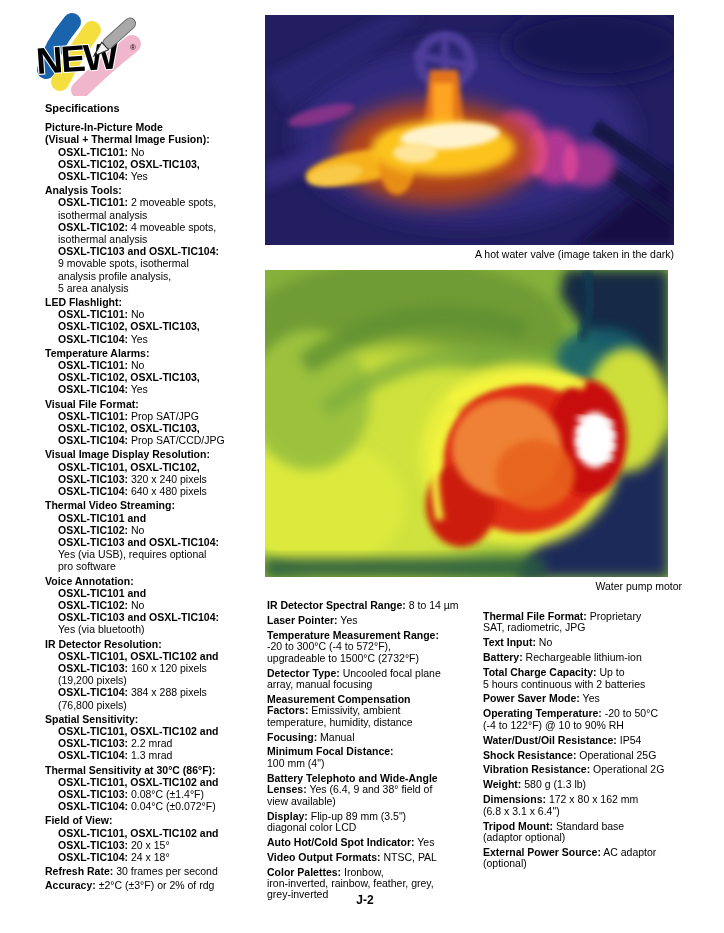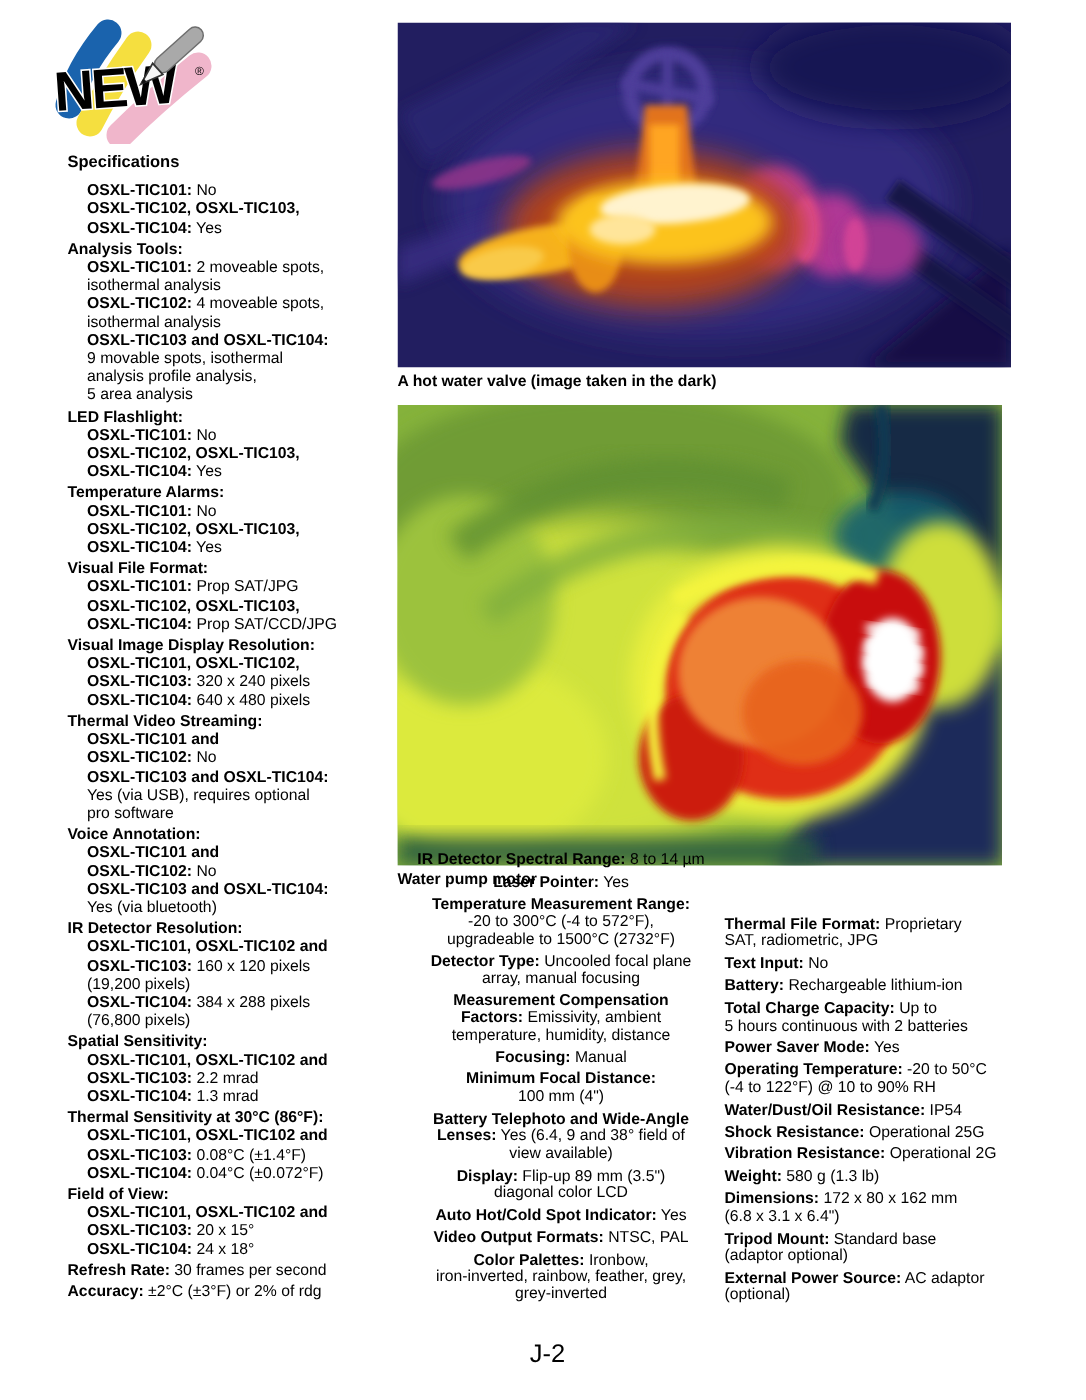--- a/index.html
+++ b/index.html
@@ -5,38 +5,38 @@
   html,body{margin:0;padding:0;background:#ffffff;}
   .page{
     position:relative;width:724px;height:933px;background:#fff;overflow:hidden;
     font-family:"Liberation Sans",sans-serif;color:#000;
   }
   
   #logo{position:absolute;left:30px;top:8px;width:120px;height:88px;}
   
   .col{position:absolute;font-size:10.5px;color:#000;}
   #leftcol{left:45px;top:102px;width:216px;line-height:12.2px;}
-  #midcol{left:267px;top:568px;width:214px;line-height:11.4px;text-align:center;}
+  #midcol{left:267px;top:600px;width:214px;line-height:11.4px;}
   #rightcol{left:483px;top:611px;width:228px;line-height:11.4px;}
   .title{font-size:11px;font-weight:bold;margin:0 0 7px 0;letter-spacing:0;}
   .group{margin-bottom:2px;}
   #midcol .group,#rightcol .group{margin-bottom:3.5px;}
   .head,.sub{white-space:pre-line;}
   .sub{margin-left:13px;}
   b{font-weight:bold;}
   
   .figure{position:absolute;}
   #fig1{left:265px;top:15px;width:409px;}
   #fig1 svg.therm{width:409px;height:230px;display:block;}
   #fig2{left:265px;top:270px;width:417px;}
   #fig2 svg.therm{width:403px;height:307px;display:block;}
-  .caption{font-weight:bold;font-size:10.5px;text-align:left;margin-top:3px;}
+  .caption{font-weight:normal;font-size:10.5px;text-align:right;margin-top:3px;}
   
   #pagenum{position:absolute;left:265px;top:893px;width:200px;text-align:center;
-    font-weight:normal;font-size:17px;}
+    font-weight:bold;font-size:12px;}
 </style>
 </head>
 <body>
 
 <div class="page">
 
   <svg id="logo" viewBox="0 0 120 88">
     <g>
       <path d="M16,62 Q22,38 42,14" stroke="#1a63ad" stroke-width="18" fill="none" stroke-linecap="round"></path>
       <path d="M30,74 Q42,50 62,22" stroke="#f5df3f" stroke-width="18" fill="none" stroke-linecap="round"></path>
@@ -133,20 +133,22 @@
       <rect x="312" y="172" width="38" height="5" fill="#fff" transform="rotate(8 331 174)" filter="url(#cC)"></rect>
       <rect x="314" y="184" width="34" height="5" fill="#fff" transform="rotate(8 331 186)" filter="url(#cC)"></rect>
     </svg>
     <div class="caption">Water pump motor</div>
   </div>
 
   <div class="col" id="leftcol">
     <h2 class="title">Specifications</h2>
     <div>
         <div class="group">
+          <div class="head"><b>Picture-In-Picture Mode
+(Visual + Thermal Image Fusion):</b></div>
           <div class="sub"><b>OSXL-TIC101:</b><span> No</span></div>
           <div class="sub"><b>OSXL-TIC102, OSXL-TIC103,
 OSXL-TIC104:</b><span> Yes</span></div>
         </div>
         <div class="group">
           <div class="head"><b>Analysis Tools:</b></div>
           <div class="sub"><b>OSXL-TIC101:</b><span> 2 moveable spots,
 isothermal analysis</span></div>
           <div class="sub"><b>OSXL-TIC102:</b><span> 4 moveable spots,
 isothermal analysis</span></div>

